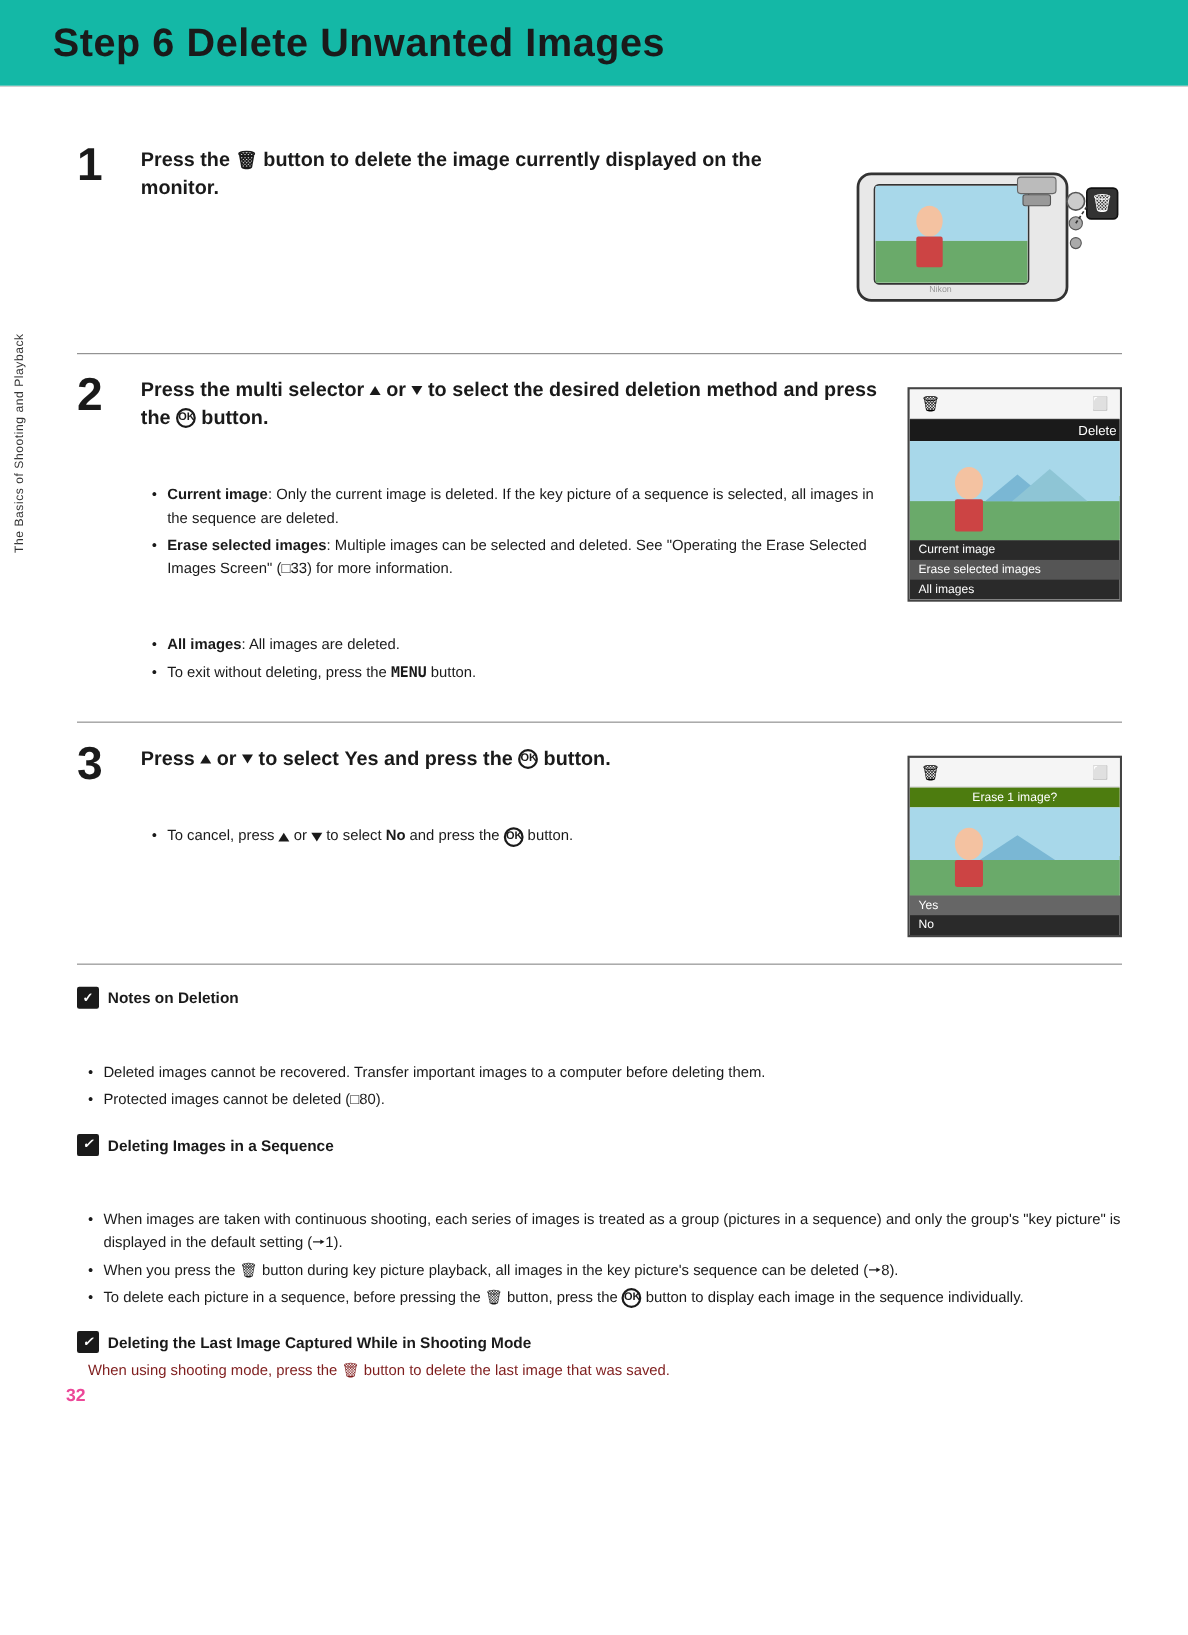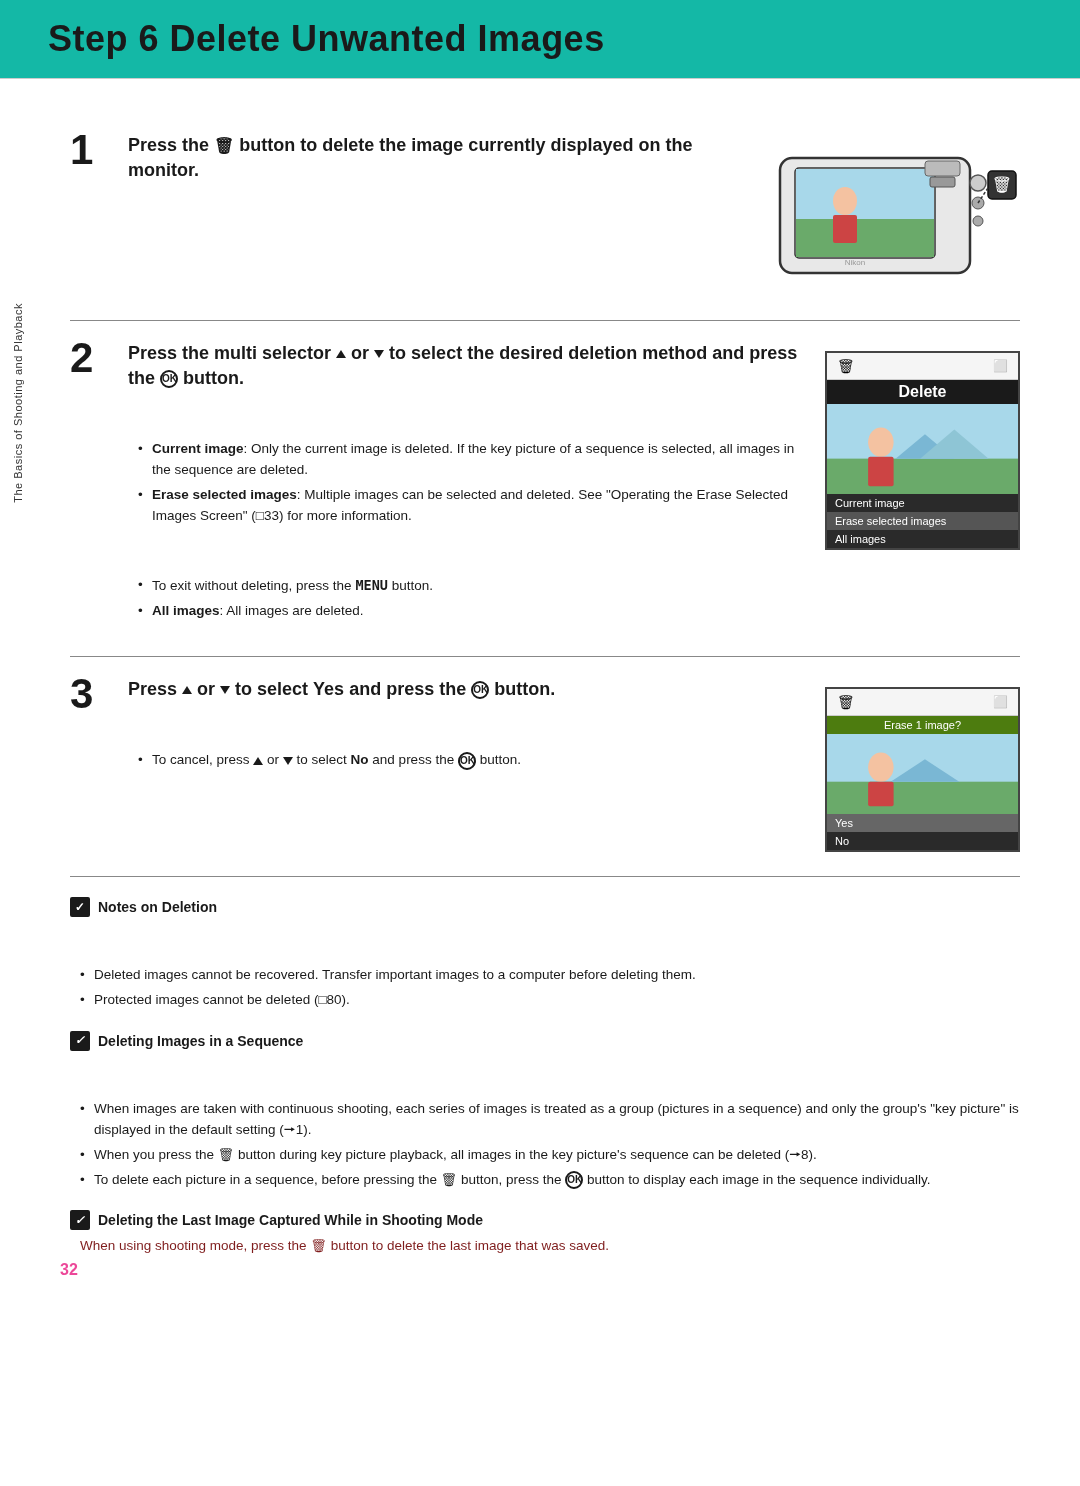--- a/index.html
+++ b/index.html
@@ -127,23 +127,23 @@
 
     
     .delete-screen {
       width: 195px;
       border: 2.5px solid #444;
       background: #fff;
       overflow: hidden;
     }
 
     .delete-screen-title {
-      text-align: center;
-      font-size: 16px;
-      font-weight: 700;
+      text-align: right;
+      font-size: 12px;
+      font-weight: 400;
       background: #1a1a1a;
       color: #fff;
       padding: 3px;
       width: 100%;
     }
 
     .delete-screen-image {
       height: 90px;
       background: linear-gradient(180deg, #a8d8ea 0%, #a8d8ea 55%, #6aaa6a 55%);
       position: relative;
@@ -356,24 +356,24 @@
       <ul class="bullet-list">
         <li>
           <span class="text-bold">Current image</span>: Only the current image is deleted. If the key picture of a sequence is selected, all images in the sequence are deleted.
         </li>
         <li>
           <span class="text-bold">Erase selected images</span>: Multiple images can be selected and deleted. See "Operating the Erase Selected Images Screen" (□33) for more information.
         </li>
       </ul>
       <ul class="bullet-list">
         <li>
-          To exit without deleting, press the <span class="mono">MENU</span> button.
+          <span class="text-bold">All images</span>: All images are deleted.
         </li>
         <li>
-          <span class="text-bold">All images</span>: All images are deleted.
+          To exit without deleting, press the <span class="mono">MENU</span> button.
         </li>
       </ul>
     </div>
     <div class="step-right">
 
       <div style="margin-top: 10px;">
         <div class="delete-screen">
 
           <div style="display:flex; justify-content:space-between; align-items:center; padding:5px 10px; background:#f5f5f5; border-bottom:1px solid #ccc;">
             <span style="font-size:14px;">🗑</span>

